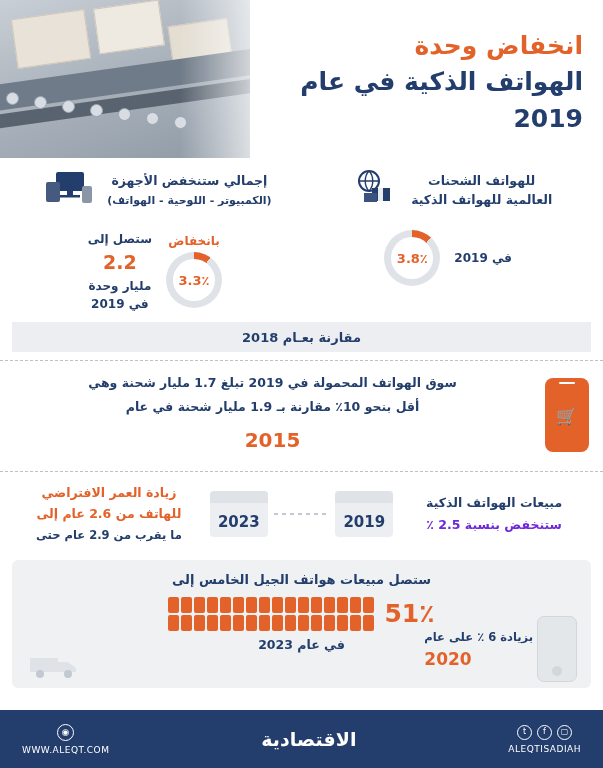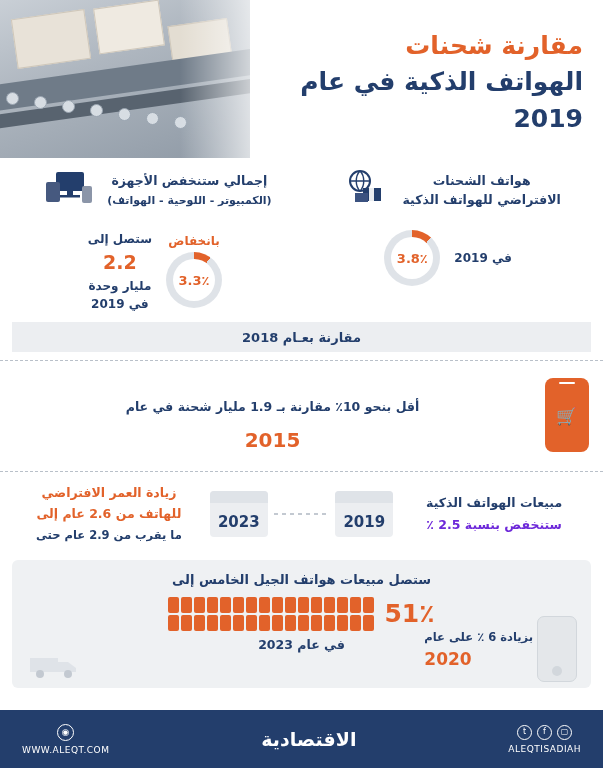--- a/index.html
+++ b/index.html
@@ -219,32 +219,32 @@
       <div class="roller" style="left:6px; top:92px;"></div>
       <div class="roller" style="left:34px; top:96px;"></div>
       <div class="roller" style="left:62px; top:100px;"></div>
       <div class="roller" style="left:90px; top:104px;"></div>
       <div class="roller" style="left:118px; top:108px;"></div>
       <div class="roller" style="left:146px; top:112px;"></div>
       <div class="roller" style="left:174px; top:116px;"></div>
     </div>
     <div class="hero-fade"></div>
     <div class="hero-title">
-      <div class="accent">مقارنة شحنات</div>
+      <div class="accent">انخفاض وحدة</div>
       <div>الهواتف الذكية في عام 2019</div>
     </div>
   </div>
 
   <div class="sec1">
 
     <div class="block">
       <div class="block-head">
         <span class="htxt">
-          <span>هواتف الشحنات</span><br>
-          <span>الافتراضي للهواتف الذكية</span>
+          <span>للهواتف الشحنات</span><br>
+          <span>العالمية للهواتف الذكية</span>
         </span>
         <span class="icon-wrap">
           <svg width="46" height="40" viewBox="0 0 46 40">
             <circle cx="17" cy="13" r="10" fill="none" stroke="#233e6c" stroke-width="2"></circle>
             <path d="M7 13h20M17 3c5 5 5 15 0 20M17 3c-5 5-5 15 0 20" fill="none" stroke="#233e6c" stroke-width="1.4"></path>
             <rect x="20" y="20" width="18" height="13" fill="#233e6c"></rect>
             <rect x="26" y="20" width="5" height="13" fill="#e9ecef"></rect>
             <rect x="12" y="25" width="13" height="9" fill="#3b5280"></rect>
           </svg>
         </span>
@@ -290,21 +290,21 @@
     </div>
   </div>
 
   <div class="cmp-bar">مقارنة بعـام 2018</div>
 
   <div class="sec2">
     <div class="phone-orange">
       <span class="cart">🛒</span>
     </div>
     <div class="txt">
-      <br>
+      <span>سوق الهواتف المحمولة في 2019 تبلغ 1.7 مليار شحنة وهي</span><br>
       <span>أقل بنحو 10٪ مقارنة بـ 1.9 مليار شحنة في عام</span>
       <span class="year">2015</span>
     </div>
   </div>
 
   <div class="sec3">
     <div class="col-right">
       <span>مبيعات الهواتف الذكية</span><br>
       <span class="pct">ستنخفض بنسبة 2.5 ٪</span>
     </div>

